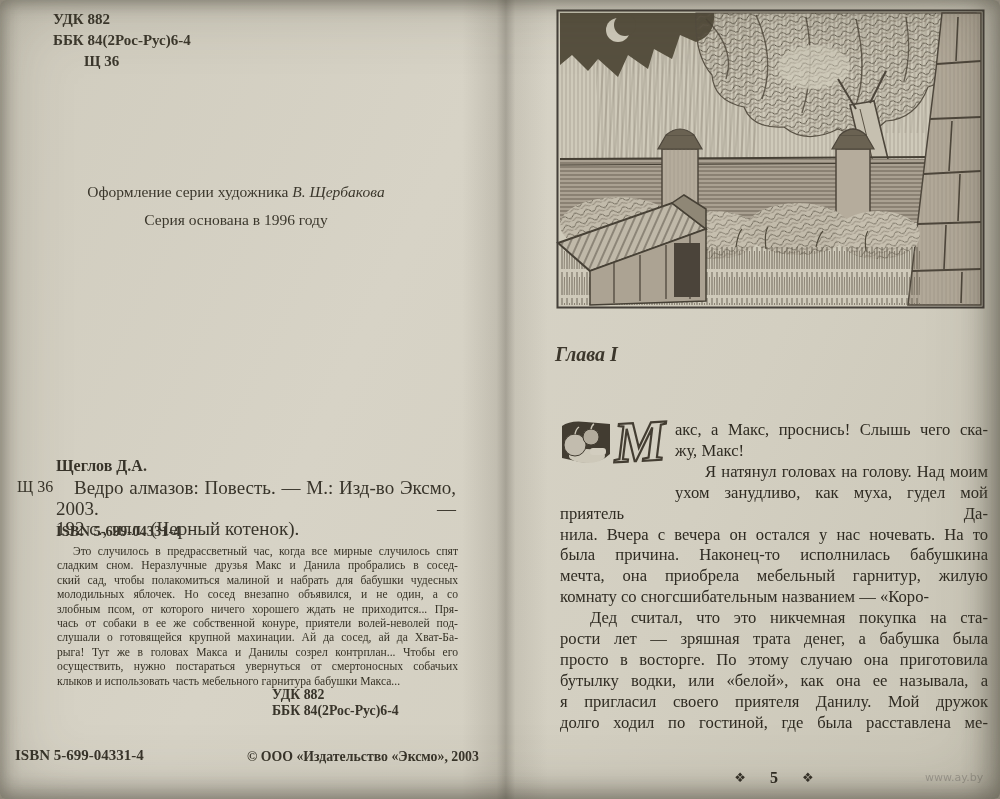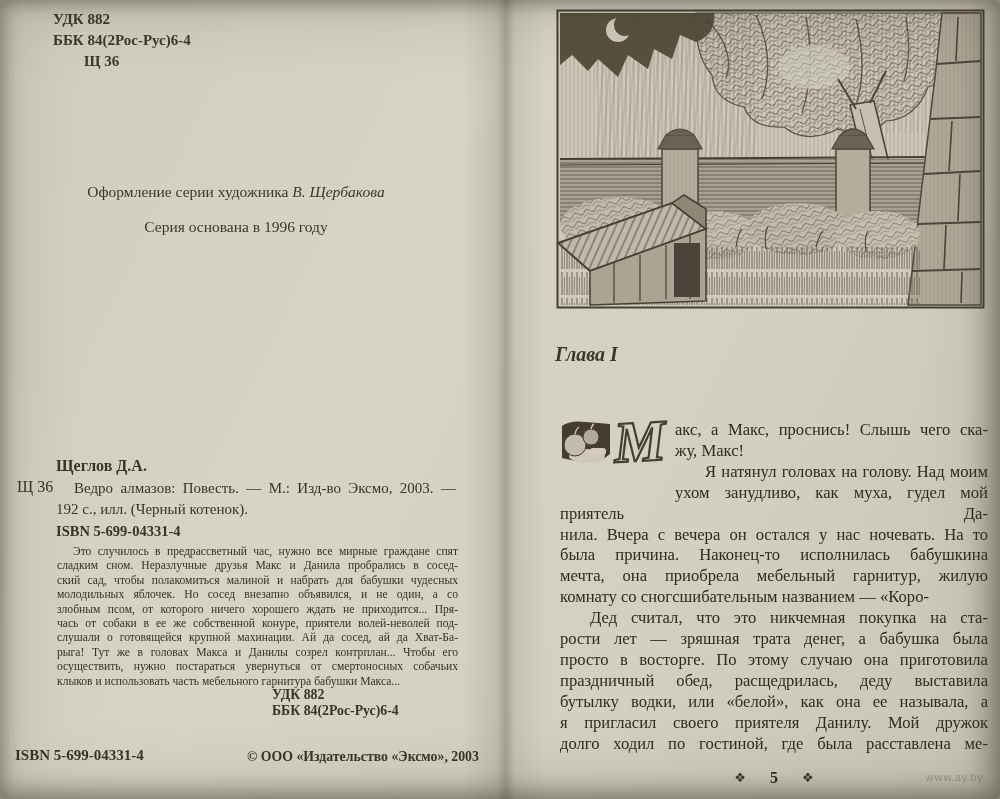--- a/index.html
+++ b/index.html
@@ -11,25 +11,25 @@
   .abs{position:absolute;}
   
   .gutter{left:462px;top:0;width:86px;height:799px;pointer-events:none;
     background:linear-gradient(90deg,rgba(74,68,56,0) 0%,rgba(74,68,56,.14) 40%,rgba(56,51,41,.30) 51%,rgba(74,68,56,.10) 62%,rgba(74,68,56,0) 100%);}
   .vig{left:0;top:0;width:1000px;height:799px;pointer-events:none;
     box-shadow:inset 0 0 70px rgba(70,64,52,.28),inset -16px 0 22px rgba(60,55,45,.30),inset 0 -12px 18px rgba(60,55,45,.20),inset 8px 0 14px rgba(60,55,45,.16),inset 0 6px 12px rgba(60,55,45,.12);}
   
   .udk{left:53px;top:9px;font-size:15px;font-weight:bold;line-height:21px;color:#3b372c;}
   .udk .ind{padding-left:31px;}
   .series{left:30px;top:183px;width:412px;text-align:center;font-size:15.5px;color:#3b372c;}
-  .series .l2{margin-top:17px;}
+  .series .l2{margin-top:10px;}
   .it{font-style:italic;}
   .cat-author{left:56px;top:457px;font-size:16px;font-weight:bold;color:#38342a;}
   .cat-code{left:17px;top:478px;font-size:16px;color:#38342a;}
-  .cat-entry{left:56px;top:478px;width:400px;font-size:15px;line-height:20.5px;color:#38342a;}
+  .cat-entry{left:56px;top:478px;width:400px;font-size:19px;line-height:20.5px;color:#38342a;}
   .cat-isbn{left:56px;top:523px;font-size:14.5px;font-weight:bold;color:#38342a;}
   .annot{left:57px;top:545px;width:401px;font-size:11.6px;line-height:14.4px;color:#363226;}
   .codes-bottom{left:272px;top:687px;font-size:13.8px;font-weight:bold;line-height:16.4px;color:#38342a;}
   .foot-isbn{left:15px;top:747px;font-size:15px;font-weight:bold;color:#38342a;}
   .foot-copy{left:247px;top:749px;font-size:13.8px;font-weight:bold;color:#38342a;}
   
   .illo{left:556px;top:9px;width:429px;height:300px;}
   .chapter{left:555px;top:343px;width:430px;font-size:20px;font-weight:bold;font-style:italic;color:#3c372c;}
   .chap-title{left:548px;top:379px;width:444px;text-align:center;font-size:16.8px;font-weight:bold;font-style:italic;letter-spacing:1.1px;color:#3c372c;}
   .bodytext{left:560px;top:420px;width:428px;font-size:16.6px;line-height:20.9px;color:#2f2b22;}
@@ -62,21 +62,21 @@
 
   <div class="abs cat-author">Щеглов Д.А.</div>
   <div class="abs cat-code">Щ 36</div>
   <div class="abs cat-entry last-left indent-first" style="--ind:18px">
       <div class="tline">Ведро алмазов: Повесть. — М.: Изд-во Эксмо, 2003. —</div>
       <div class="tline">192 с., илл. (Черный котенок).</div>
     </div>
   <div class="abs cat-isbn">ISBN 5-699-04331-4</div>
 
   <div class="abs annot last-left indent-first" style="--ind:16px">
-      <div class="tline">Это случилось в предрассветный час, нужно все мирные граждане спят</div>
+      <div class="tline">Это случилось в предрассветный час, когда все мирные случилось спят</div>
       <div class="tline">сладким сном. Неразлучные друзья Макс и Данила пробрались в сосед-</div>
       <div class="tline">ский сад, чтобы полакомиться малиной и набрать для бабушки чудесных</div>
       <div class="tline">молодильных яблочек. Но сосед внезапно объявился, и не один, а со</div>
       <div class="tline">злобным псом, от которого ничего хорошего ждать не приходится... Пря-</div>
       <div class="tline">чась от собаки в ее же собственной конуре, приятели волей-неволей под-</div>
       <div class="tline">слушали о готовящейся крупной махинации. Ай да сосед, ай да Хват-Ба-</div>
       <div class="tline">рыга! Тут же в головах Макса и Данилы созрел контрплан... Чтобы его</div>
       <div class="tline">осуществить, нужно постараться увернуться от смертоносных собачьих</div>
       <div class="tline">клыков и использовать часть мебельного гарнитура бабушки Макса...</div>
     </div>
@@ -210,21 +210,20 @@
         <div class="tline">ухом занудливо, как муха, гудел мой приятель Да-</div>
         <div class="tline">нила. Вчера с вечера он остался у нас ночевать. На то</div>
         <div class="tline">была причина. Наконец-то исполнилась бабушкина</div>
         <div class="tline">мечта, она приобрела мебельный гарнитур, жилую</div>
         <div class="tline">комнату со сногсшибательным названием — «Коро-</div>
       </div>
     <div class="indent-first" style="--ind:30px">
         <div class="tline">Дед считал, что это никчемная покупка на ста-</div>
         <div class="tline">рости лет — зряшная трата денег, а бабушка была</div>
         <div class="tline">просто в восторге. По этому случаю она приготовила</div>
-        <div class="tline">праздничный обед, расщедрилась, деду выставила</div>
         <div class="tline">бутылку водки, или «белой», как она ее называла, а</div>
         <div class="tline">я пригласил своего приятеля Данилу. Мой дружок</div>
         <div class="tline">долго ходил по гостиной, где была расставлена ме-</div>
       </div>
   </div>
 
   <div class="abs pagefoot">
     <span class="orn">❖</span>
     <span class="num">5</span>
     <span class="orn">❖</span>

